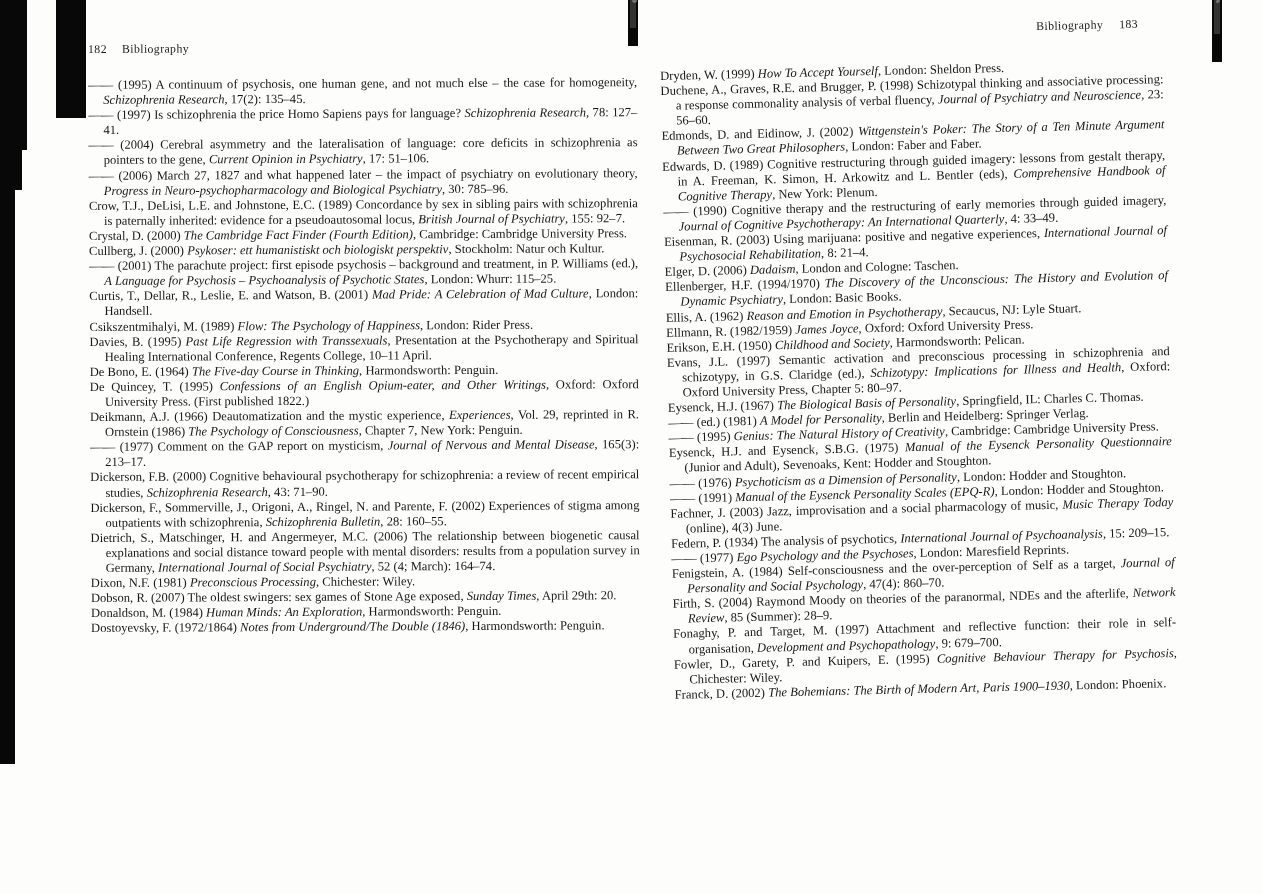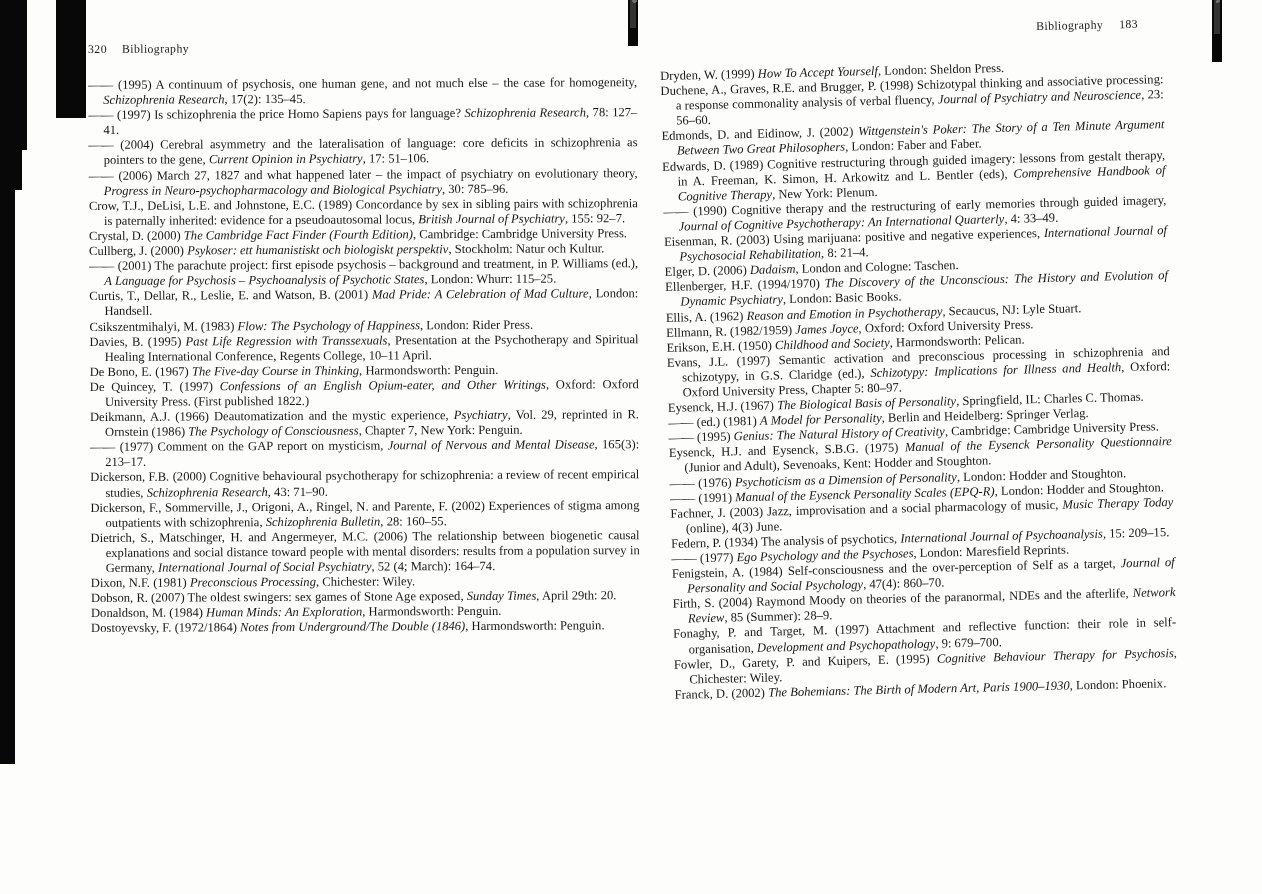--- a/index.html
+++ b/index.html
@@ -64,37 +64,37 @@
   <div class="artifact dot" style="left:635px; top:132; width:2px; height:2px;"></div>
   <div class="artifact dot" style="left:632px; top:170; width:2px; height:2px;"></div>
 
   <div class="artifact" style="left:1212px; top:5; width:10px; height:62px;"></div>
   <div class="artifact soft" style="left:1214px; top:65; width:6px; height:34px;"></div>
   <div class="artifact dot" style="left:1216px; top:110; width:3px; height:3px;"></div>
   <div class="artifact dot" style="left:1218px; top:142; width:2px; height:2px;"></div>
 
   <div class="page page-left">
     <div class="page-header">
-      <span>320</span><span class="hdr-gap-left">Bibliography</span>
+      <span>182</span><span class="hdr-gap-left">Bibliography</span>
     </div>
     <div class="entries" id="left-entries">
         <p class="entry"><span>—— (1995) A continuum of psychosis, one human gene, and not much else – the case for homogeneity, </span><em>Schizophrenia Research</em><span>, 17(2): 135–45.</span></p>
         <p class="entry"><span>—— (1997) Is schizophrenia the price Homo Sapiens pays for language? </span><em>Schizophrenia Research</em><span>, 78: 127–41.</span></p>
         <p class="entry"><span>—— (2004) Cerebral asymmetry and the lateralisation of language: core deficits in schizophrenia as pointers to the gene, </span><em>Current Opinion in Psychiatry</em><span>, 17: 51–106.</span></p>
         <p class="entry"><span>—— (2006) March 27, 1827 and what happened later – the impact of psychiatry on evolutionary theory, </span><em>Progress in Neuro-psychopharmacology and Biological Psychiatry</em><span>, 30: 785–96.</span></p>
         <p class="entry"><span>Crow, T.J., DeLisi, L.E. and Johnstone, E.C. (1989) Concordance by sex in sibling pairs with schizophrenia is paternally inherited: evidence for a pseudoautosomal locus, </span><em>British Journal of Psychiatry</em><span>, 155: 92–7.</span></p>
         <p class="entry"><span>Crystal, D. (2000) </span><em>The Cambridge Fact Finder (Fourth Edition)</em><span>, Cambridge: Cambridge University Press.</span></p>
         <p class="entry"><span>Cullberg, J. (2000) </span><em>Psykoser: ett humanistiskt och biologiskt perspektiv</em><span>, Stockholm: Natur och Kultur.</span></p>
         <p class="entry"><span>—— (2001) The parachute project: first episode psychosis – background and treatment, in P. Williams (ed.), </span><em>A Language for Psychosis – Psychoanalysis of Psychotic States</em><span>, London: Whurr: 115–25.</span></p>
         <p class="entry"><span>Curtis, T., Dellar, R., Leslie, E. and Watson, B. (2001) </span><em>Mad Pride: A Celebration of Mad Culture</em><span>, London: Handsell.</span></p>
-        <p class="entry"><span>Csikszentmihalyi, M. (1983) </span><em>Flow: The Psychology of Happiness</em><span>, London: Rider Press.</span></p>
+        <p class="entry"><span>Csikszentmihalyi, M. (1989) </span><em>Flow: The Psychology of Happiness</em><span>, London: Rider Press.</span></p>
         <p class="entry"><span>Davies, B. (1995) </span><em>Past Life Regression with Transsexuals</em><span>, Presentation at the Psychotherapy and Spiritual Healing International Conference, Regents College, 10–11 April.</span></p>
-        <p class="entry"><span>De Bono, E. (1967) </span><em>The Five-day Course in Thinking</em><span>, Harmondsworth: Penguin.</span></p>
-        <p class="entry"><span>De Quincey, T. (1997) </span><em>Confessions of an English Opium-eater, and Other Writings</em><span>, Oxford: Oxford University Press. (First published 1822.)</span></p>
-        <p class="entry"><span>Deikmann, A.J. (1966) Deautomatization and the mystic experience, </span><em>Psychiatry</em><span>, Vol. 29, reprinted in R. Ornstein (1986) </span><em>The Psychology of Consciousness</em><span>, Chapter 7, New York: Penguin.</span></p>
+        <p class="entry"><span>De Bono, E. (1964) </span><em>The Five-day Course in Thinking</em><span>, Harmondsworth: Penguin.</span></p>
+        <p class="entry"><span>De Quincey, T. (1995) </span><em>Confessions of an English Opium-eater, and Other Writings</em><span>, Oxford: Oxford University Press. (First published 1822.)</span></p>
+        <p class="entry"><span>Deikmann, A.J. (1966) Deautomatization and the mystic experience, </span><em>Experiences</em><span>, Vol. 29, reprinted in R. Ornstein (1986) </span><em>The Psychology of Consciousness</em><span>, Chapter 7, New York: Penguin.</span></p>
         <p class="entry"><span>—— (1977) Comment on the GAP report on mysticism, </span><em>Journal of Nervous and Mental Disease</em><span>, 165(3): 213–17.</span></p>
         <p class="entry"><span>Dickerson, F.B. (2000) Cognitive behavioural psychotherapy for schizophrenia: a review of recent empirical studies, </span><em>Schizophrenia Research</em><span>, 43: 71–90.</span></p>
         <p class="entry"><span>Dickerson, F., Sommerville, J., Origoni, A., Ringel, N. and Parente, F. (2002) Experiences of stigma among outpatients with schizophrenia, </span><em>Schizophrenia Bulletin</em><span>, 28: 160–55.</span></p>
         <p class="entry"><span>Dietrich, S., Matschinger, H. and Angermeyer, M.C. (2006) The relationship between biogenetic causal explanations and social distance toward people with mental disorders: results from a population survey in Germany, </span><em>International Journal of Social Psychiatry</em><span>, 52 (4; March): 164–74.</span></p>
         <p class="entry"><span>Dixon, N.F. (1981) </span><em>Preconscious Processing</em><span>, Chichester: Wiley.</span></p>
         <p class="entry"><span>Dobson, R. (2007) The oldest swingers: sex games of Stone Age exposed, </span><em>Sunday Times</em><span>, April 29th: 20.</span></p>
         <p class="entry"><span>Donaldson, M. (1984) </span><em>Human Minds: An Exploration</em><span>, Harmondsworth: Penguin.</span></p>
         <p class="entry"><span>Dostoyevsky, F. (1972/1864) </span><em>Notes from Underground/The Double (1846)</em><span>, Harmondsworth: Penguin.</span></p>
       </div>
   </div>

